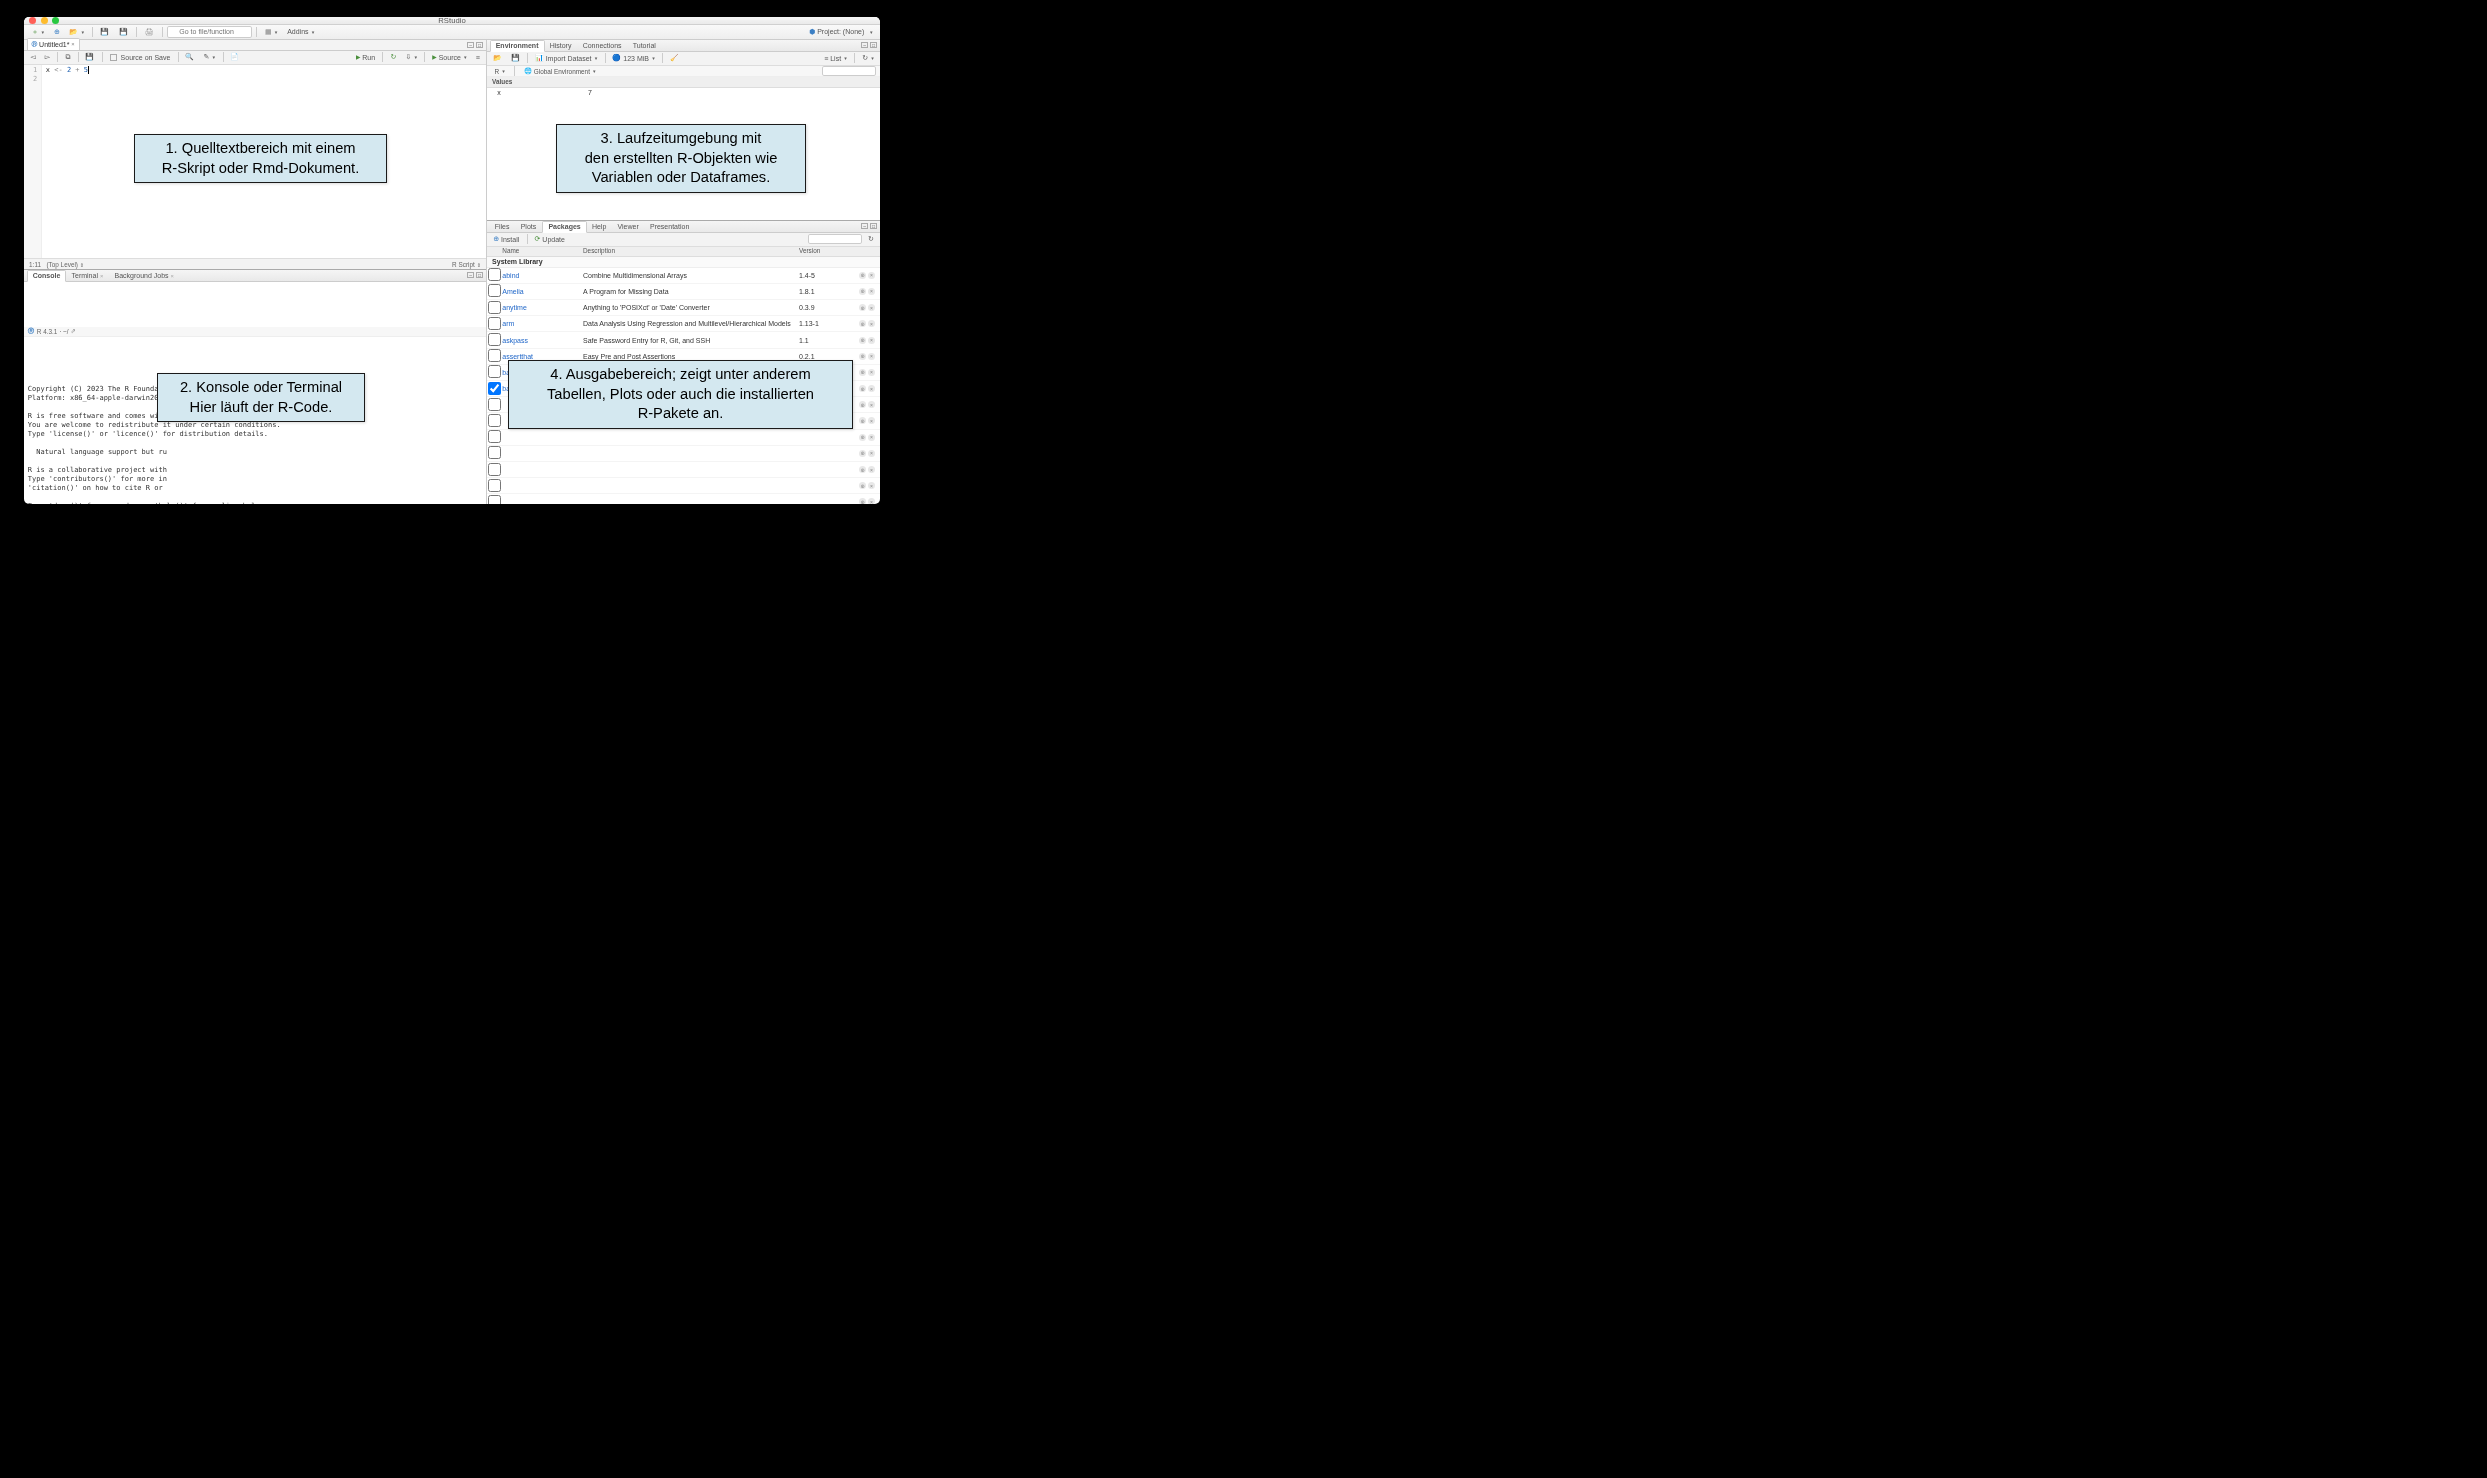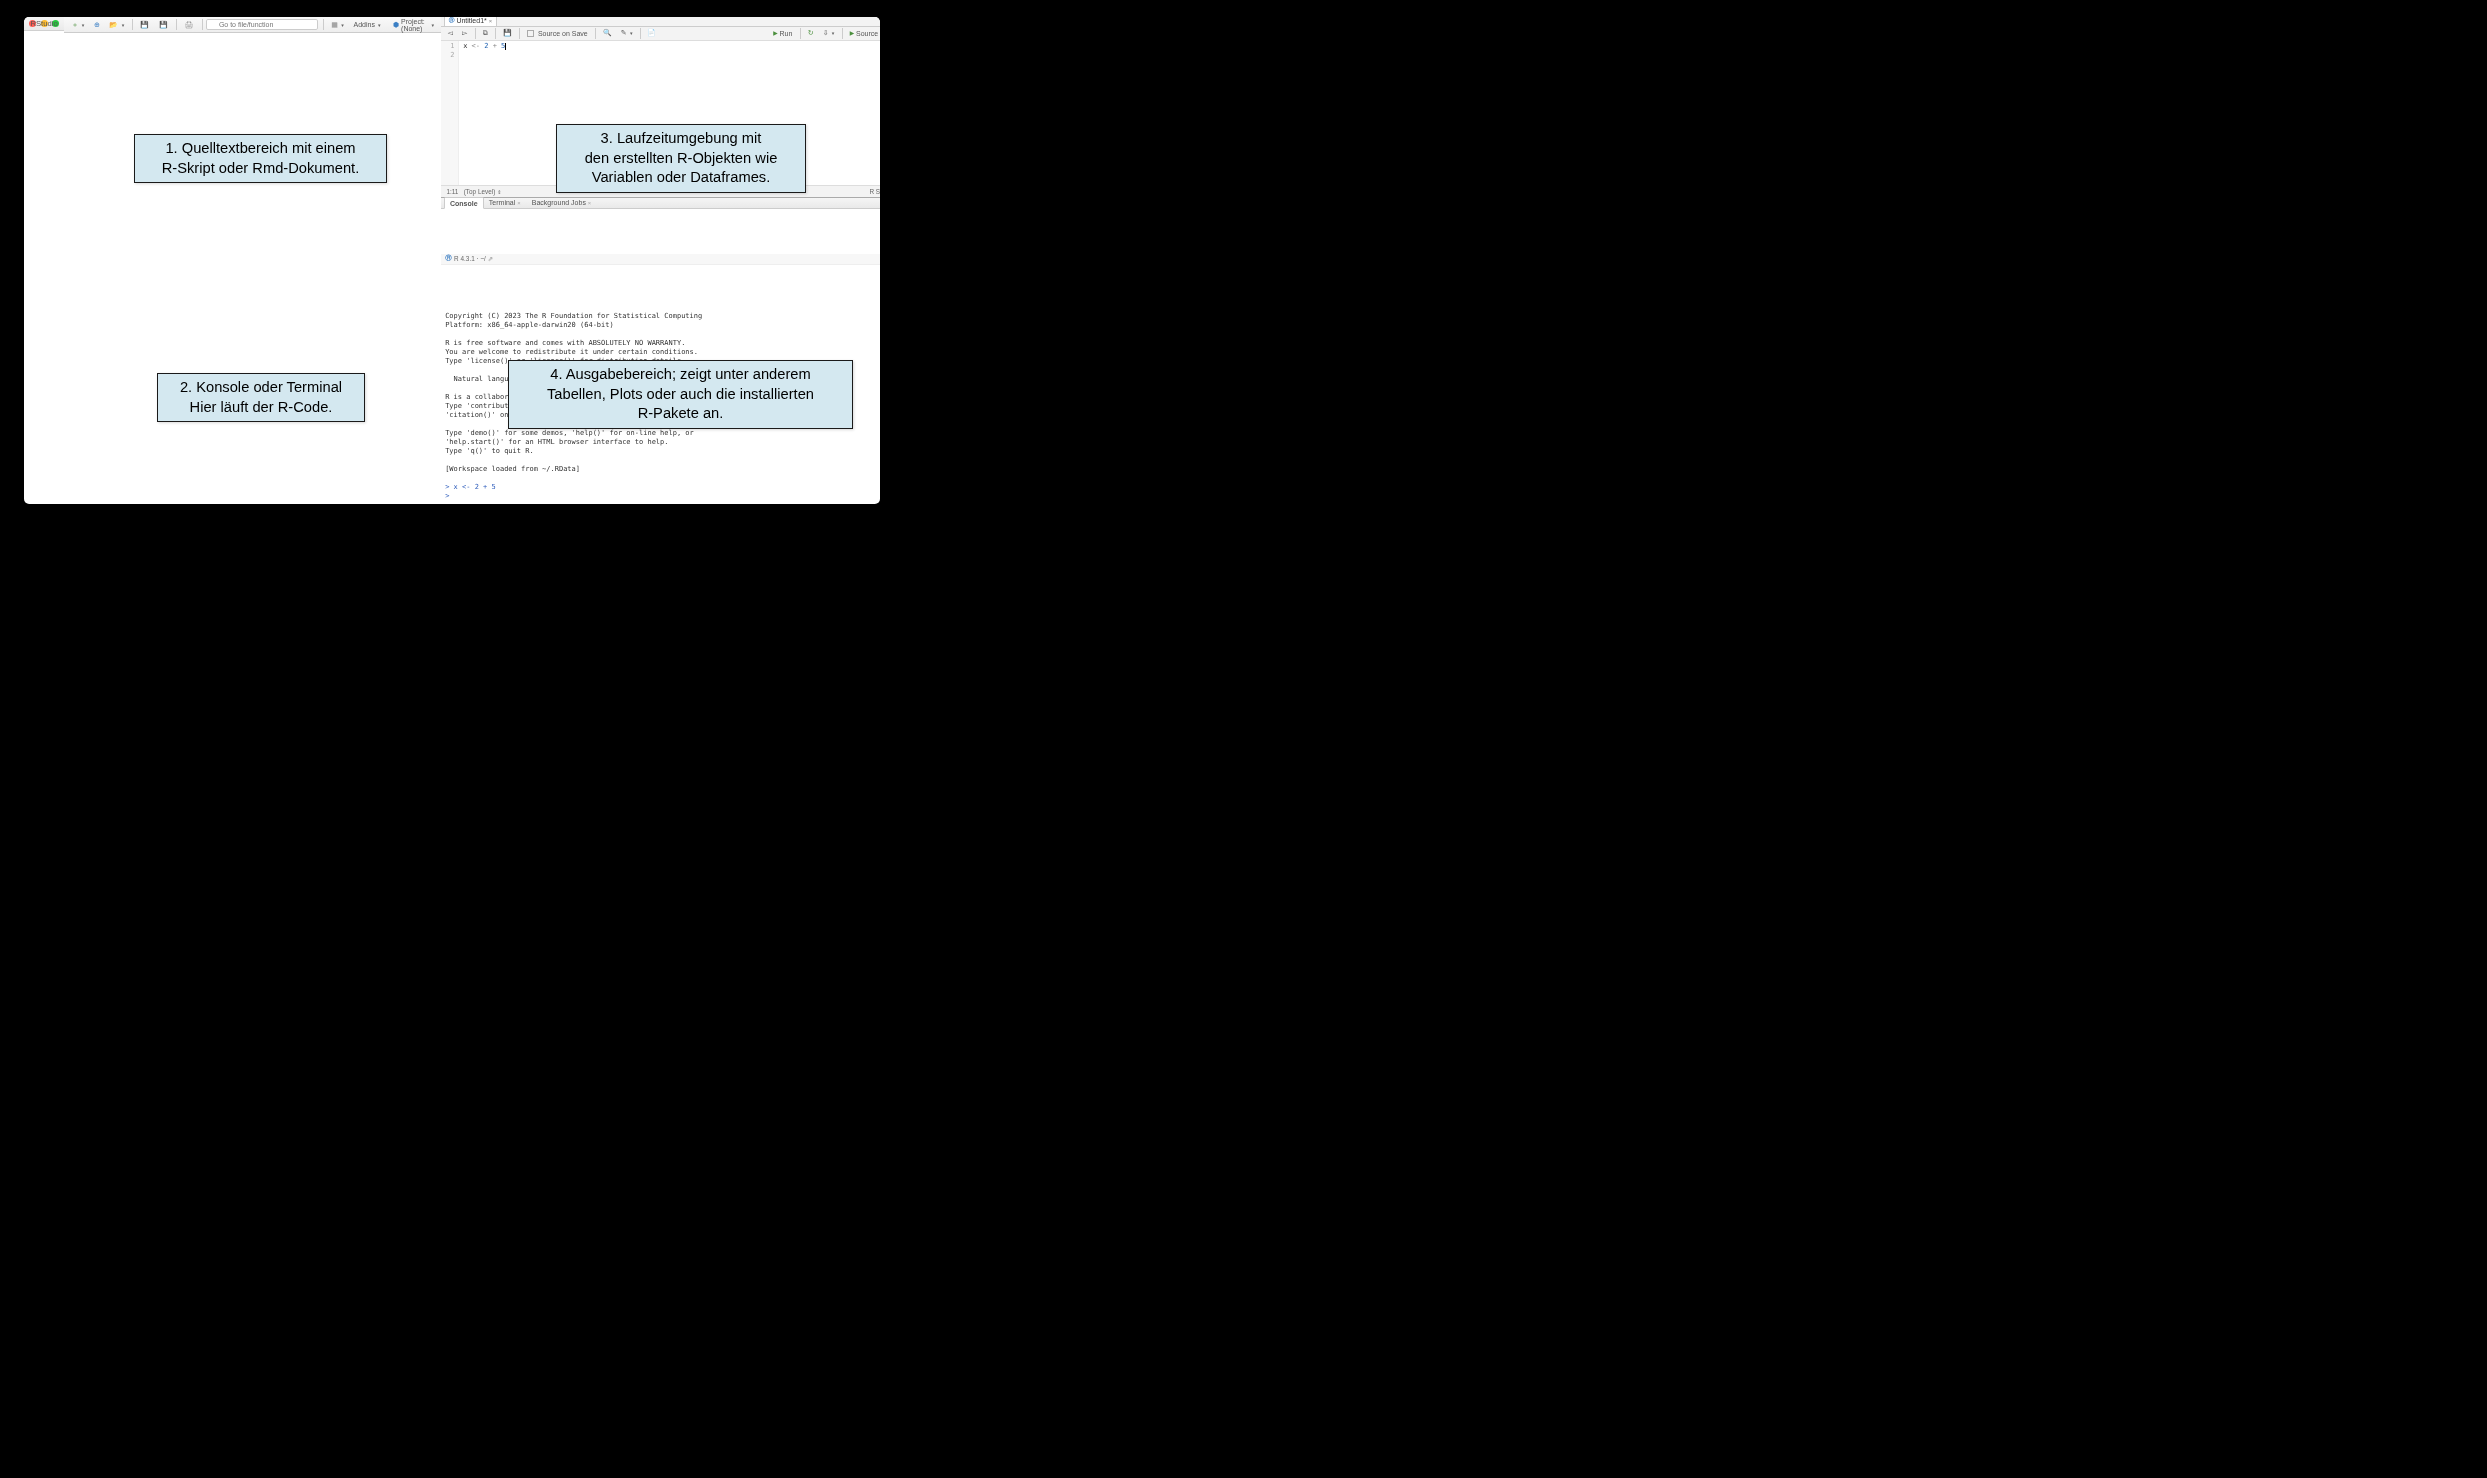--- a/index.html
+++ b/index.html
@@ -1,28 +1,28 @@
 <!DOCTYPE html>
 <html style="font-size:10.3px"><head>
 <meta charset="utf-8">
 <style>
 * { box-sizing: border-box; margin: 0; padding: 0; }
 body { font-family: -apple-system, "Lucida Grande", sans-serif; font-size: 7px; background: #000; width: 906px; height: 538px; position: relative; color: #333; }
-.window { position: absolute; left: 24px; top: 16.7px; width: 856px; height: 487px; background: #fff; border-radius: 5.1px; box-shadow: 0 6.4px 26px rgba(0,0,0,.5); overflow: hidden; display: flex; flex-direction: row; }
+.window { position: absolute; left: 24px; top: 16.7px; width: 856px; height: 487px; background: #fff; border-radius: 5.1px; box-shadow: 0 6.4px 26px rgba(0,0,0,.5); overflow: hidden; display: flex; flex-direction: column; }
 .titlebar { height: 14px; background: linear-gradient(#f6f6f6,#eaeaea); display: flex; align-items: center; padding: 0 5.1px; border-bottom: 0.6px solid #d0d0d0; position: relative; }
 .traffic { display: flex; gap: 4.5px; }
 .traffic span { width: 7px; height: 7px; border-radius: 50%; display: block; }
 .tl-close { background: #ff5f57; }
 .tl-min { background: #febc2e; }
 .tl-max { background: #28c840; }
 .titlebar-title { position: absolute; left: 0; right: 0; text-align: center; font-size: 7.7px; color: #555; font-weight: 500; }
 .maintoolbar { height: 16.7px; background: linear-gradient(#f9f9f9,#eee); border-bottom: 0.6px solid #ccc; display: flex; align-items: center; padding: 0 3.8px; gap: 2.6px; font-size: 7px; }
 .tbtn { padding: 1.3px 2.6px; border: 0.6px solid transparent; border-radius: 1.9px; display: inline-flex; align-items: center; gap: 1.9px; cursor: pointer; color: #555; }
 .tsep { width: 0.6px; height: 10.3px; background: #ccc; margin: 0 1.9px; }
-.goto-input { border: 0.6px solid #ccc; border-radius: 1.9px; padding: 1.3px 3.8px 1.3px 11.5px; width: 112px; font-size: 7px; color: #888; background: #fff; position: relative; }
+.goto-input { border: 0.6px solid #ccc; border-radius: 1.9px; padding: 1.3px 3.8px 1.3px 11.5px; width: 85px; font-size: 7px; color: #888; background: #fff; position: relative; }
 .goto-wrap { position: relative; }
 .goto-wrap::before { content: "↗"; position: absolute; left: 3.2px; top: 1.3px; color: #888; font-size: 6.4px; }
 .flex-spacer { flex: 1; }
 .project-label { color: #555; padding-right: 2.6px; }
 .panes { flex: 1; display: flex; }
 .left-col { width: 463px; border-right: 0.6px solid #ccc; display: flex; flex-direction: column; }
 .right-col { flex: 1; display: flex; flex-direction: column; }
 .pane-tabs { height: 11.5px; background: linear-gradient(#f5f5f5,#e9e9e9); border-bottom: 0.6px solid #ccc; display: flex; align-items: center; padding: 0 2.6px; font-size: 7px; position: relative; }
 .pane-tab { padding: 1.3px 5.1px; color: #555; cursor: pointer; border-right: 0.6px solid transparent; }
 .pane-tab.active { background: #fff; border: 0.6px solid #ccc; border-bottom: 0.6px solid #fff; border-radius: 1.9px 1.9px 0 0; margin-bottom: -0.6px; font-weight: 600; }

